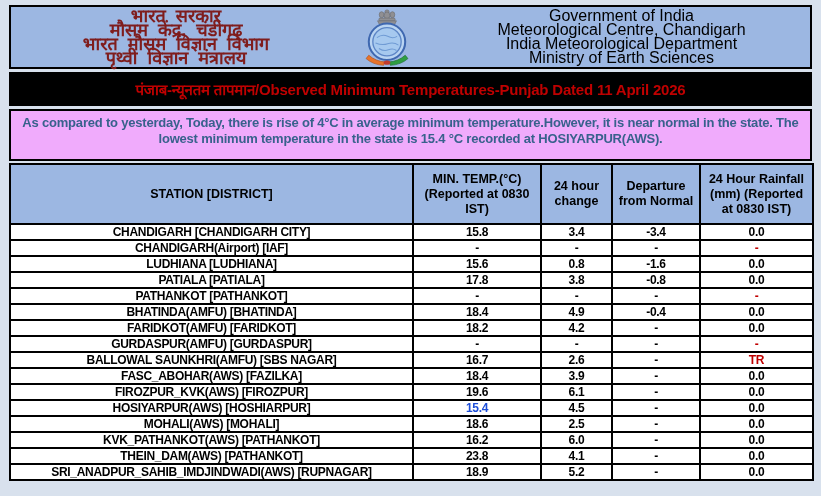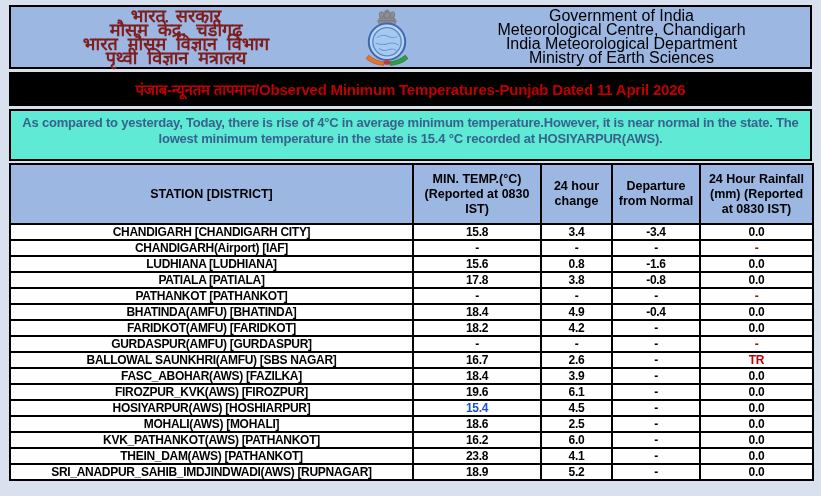--- a/index.html
+++ b/index.html
@@ -44,21 +44,21 @@
     font-weight:bold;
     font-size:15px;
     letter-spacing:-0.2px;
   }
 
   
   .summary-box{
     box-sizing:border-box;
     margin-top:3px;
     border:2px solid #000;
-    background:#5eead4;
+    background:#f0abfc;
     color:#38618c;
     font-weight:bold;
     font-size:13px;
     line-height:16px;
     text-align:center;
     padding:4px 3px 12px 3px;
     letter-spacing:-0.2px;
   }
 
   

